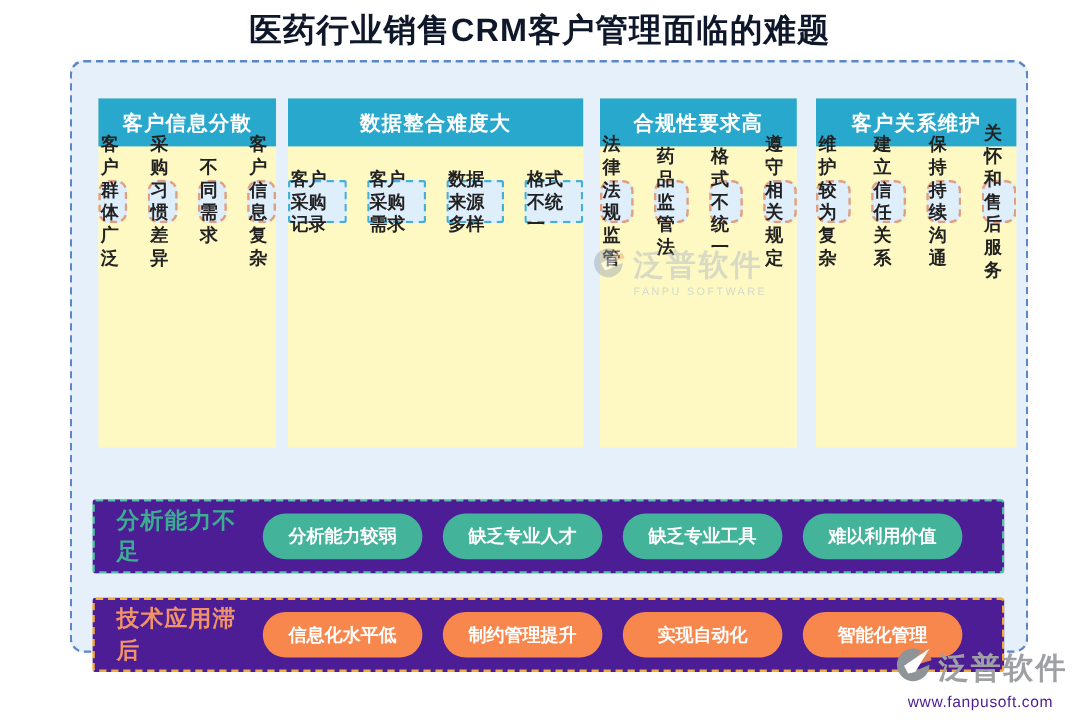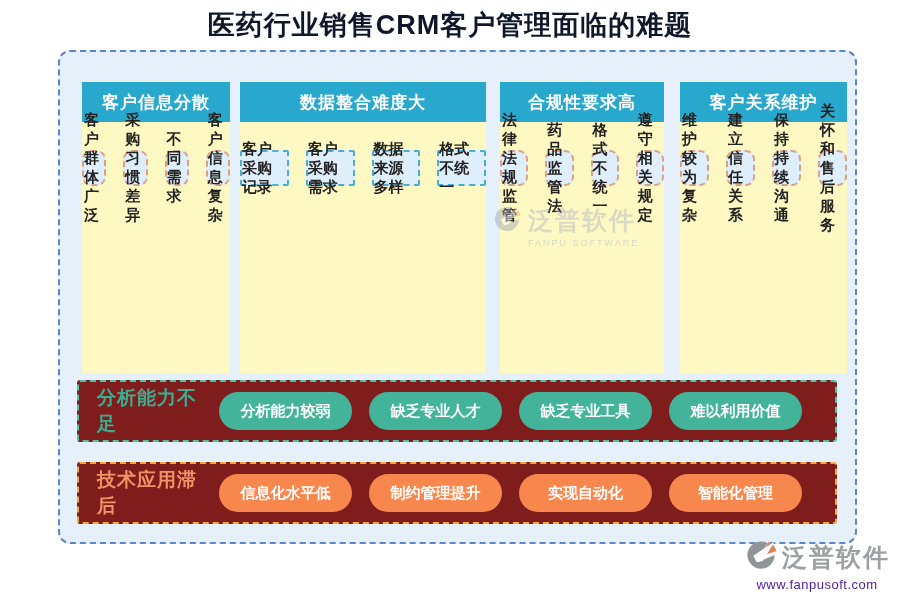--- a/index.html
+++ b/index.html
@@ -27,22 +27,22 @@
     padding-top:28px; gap:17px; }
   .item { height:36px; display:flex; align-items:center; justify-content:center;
     background:#DFEEFB; font-size:15px; font-weight:bold; color:#222222; }
   .item.orange { border:2px dashed #E0A080; border-radius:9px; }
   .item.blue   { border:2px dashed #45AFD6; border-radius:2px; }
   .col1 .item { width:122px; }
   .col2 .item { width:178px; }
   .col3 .item { width:119px; }
   .col4 .item { width:161px; }
 
-  .hrow { position:absolute; left:17px; width:760px; height:62px; background:#7f1d1d;
-    display:flex; align-items:center; border-radius:3px; }
+  .hrow { position:absolute; left:17px; width:760px; height:62px; background:#4c1d95;
+    display:flex; align-items:center; border-radius:3px;margin-top:36px; }
   .hrow.green  { top:328px; border:2px dashed #4FC3A5; }
   .hrow.orange { top:410px; border:2px dashed #F4A93C; }
   .row-label { margin-left:18px; width:116px; font-size:19px; font-weight:bold;
     letter-spacing:1px; }
   .hrow.green  .row-label { color:#3BAE91; }
   .hrow.orange .row-label { color:#F19267; }
   .pills { display:flex; gap:17px; margin-left:6px; }
   .pill { width:133px; height:38px; border-radius:19px; color:#ffffff;
     font-size:15px; font-weight:bold; display:flex; align-items:center;
     justify-content:center; }

